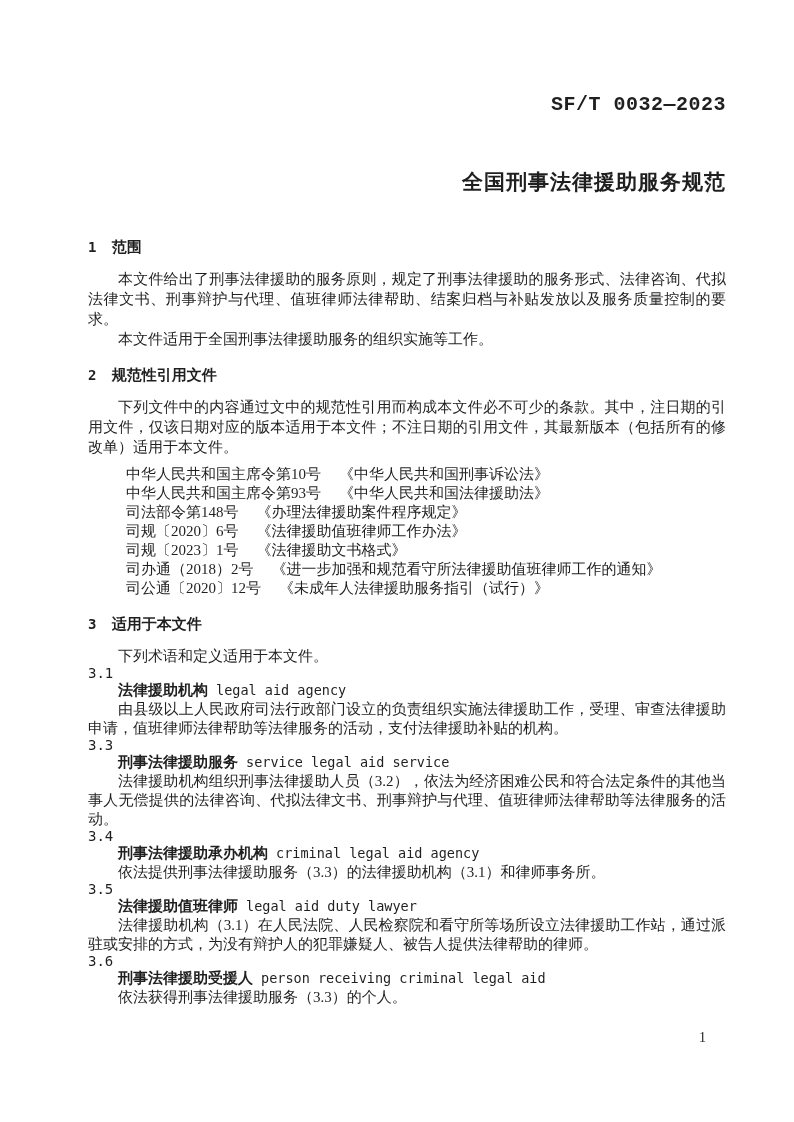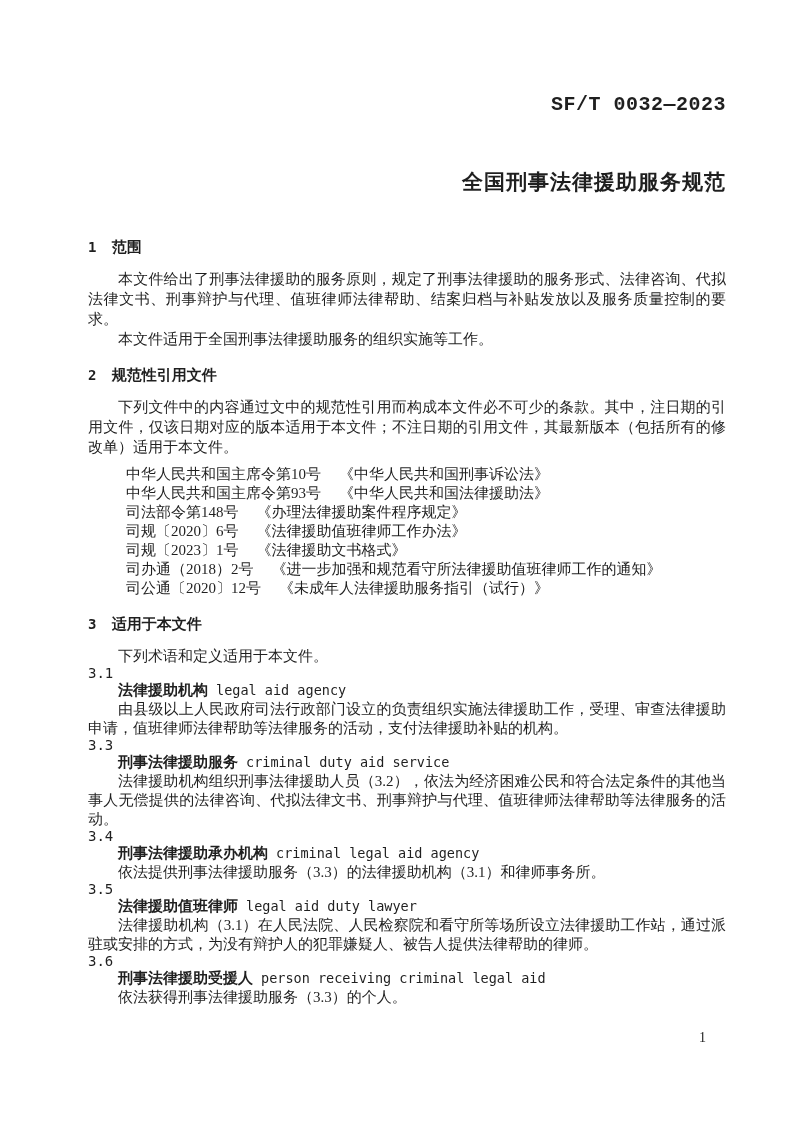--- a/index.html
+++ b/index.html
@@ -162,21 +162,21 @@
         <div class="term-name">
           <span class="term-zh">法律援助机构</span><span class="term-en">legal aid agency</span>
         </div>
         <p class="para term-def">由县级以上人民政府司法行政部门设立的负责组织实施法律援助工作，受理、审查法律援助申请，值班律师法律帮助等法律服务的活动，支付法律援助补贴的机构。</p>
       </div>
 
 
       <div class="term-block">
         <div class="term-number">3.3</div>
         <div class="term-name">
-          <span class="term-zh">刑事法律援助服务</span><span class="term-en">criminal duty aid service</span>
+          <span class="term-zh">刑事法律援助服务</span><span class="term-en">service legal aid service</span>
         </div>
         <p class="para term-def">法律援助机构组织刑事法律援助人员（3.2），依法为经济困难公民和符合法定条件的其他当事人无偿提供的法律咨询、代拟法律文书、刑事辩护与代理、值班律师法律帮助等法律服务的活动。</p>
       </div>
 
       <div class="term-block">
         <div class="term-number">3.4</div>
         <div class="term-name">
           <span class="term-zh">刑事法律援助承办机构</span><span class="term-en">criminal legal aid agency</span>
         </div>
         <p class="para term-def">依法提供刑事法律援助服务（3.3）的法律援助机构（3.1）和律师事务所。</p>

